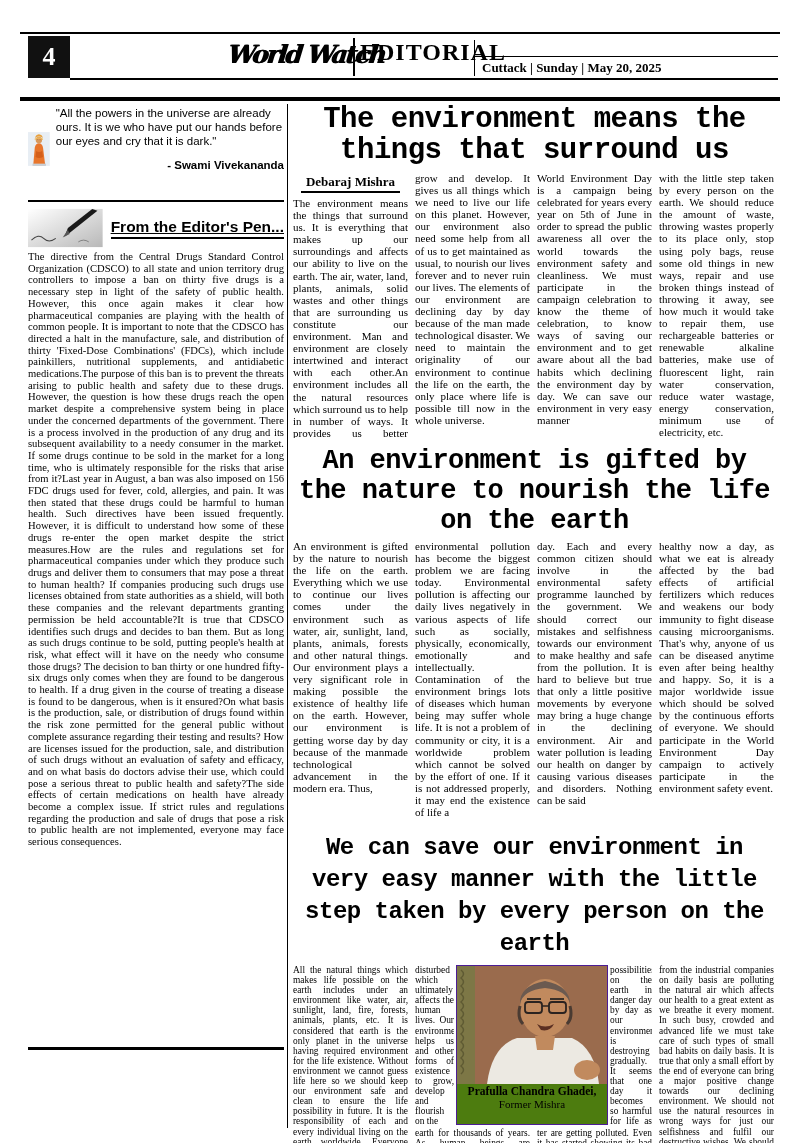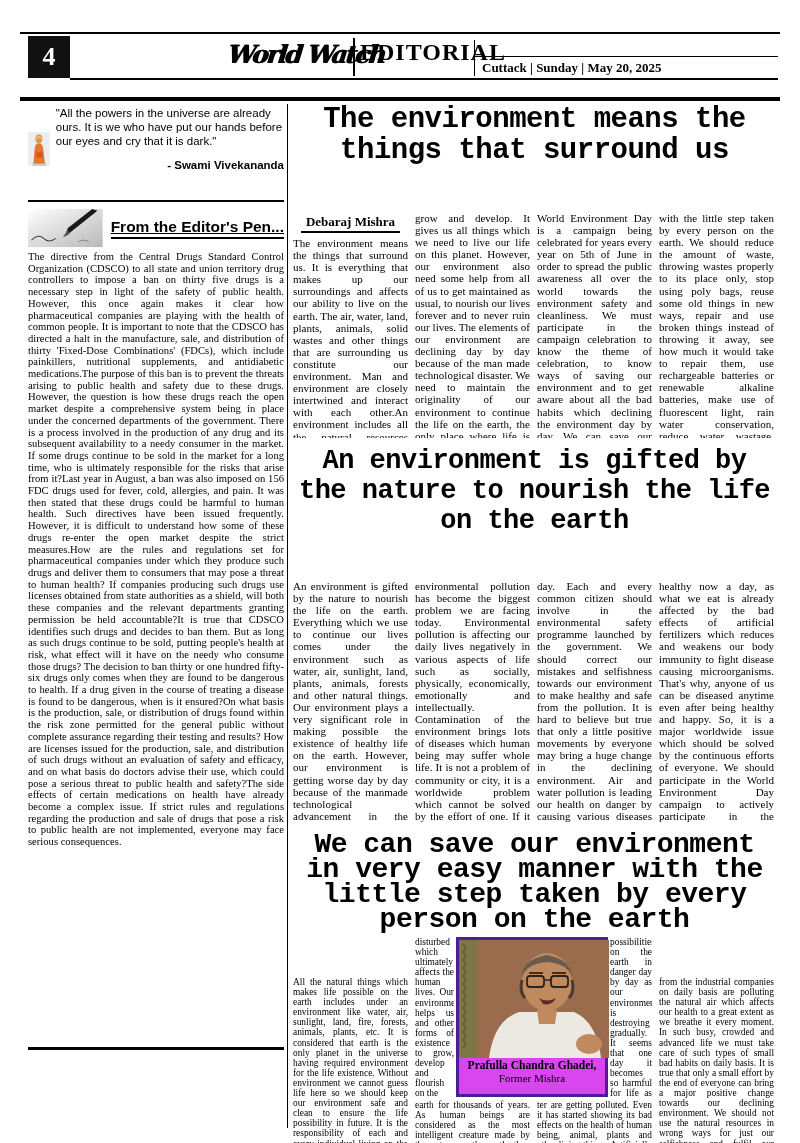--- a/index.html
+++ b/index.html
@@ -64,39 +64,39 @@
   .l-bottomrule { height:3px; background:#000; margin-top:6px; }
   
   .v-divider { position:absolute; left:287px; top:104px; width:1px; height:1024px; background:#000; }
   .rightregion { position:absolute; left:293px; top:104px; width:483px; }
   .art-headline {
     font-family:Liberation Mono, monospace; font-weight:bold; text-align:center;
     letter-spacing:-.5px;
   }
   .h-env  { font-size:29px; line-height:31px; margin-bottom:6px; }
   .h-gift { font-size:27px; line-height:30px; margin:8px 0 4px; }
-  .h-save { font-size:28px; line-height:25px; margin:8px 0 5px; }
+  .h-save { font-size:24px; line-height:32px; margin:8px 0 5px; }
   .cols { display:flex; gap:7px; overflow:hidden; }
-  .col { width:115px; flex:0 0 115px; text-align:justify;margin-top:40px; }
+  .col { width:115px; flex:0 0 115px; text-align:justify; }
   .ftxt  { font: 11px/12.1px "Liberation Serif", serif; }
   .ftxt2 { font: 9.4px/10.1px "Liberation Serif", serif; }
   .cols-env  { height:266px; }
   .cols-gift { height:284px; }
   .cols-save { height:282px; }
   .byline {
     text-align:center; font: bold 13px/15px "Liberation Serif", serif;
     border-bottom:2px solid #000; padding-bottom:2px; margin:2px 8px 4px;
   }
   
   .save-mid { width:237px; flex:0 0 237px; }
   .save-mid-top { display:flex; gap:2px; height:160px; overflow:hidden; }
   .narrow { text-align:justify; overflow:hidden; }
   .narrow.n1 { width:39px; }
   .narrow.n2 { width:42px; }
-  .photo-fig { width:152px; flex:0 0 152px; border:3px solid #4c1d95; background:#d946ef; }
+  .photo-fig { width:152px; flex:0 0 152px; border:1px solid #4c1d95; background:#4d7c0f; }
   .photo-fig svg { display:block; }
   .photo-cap { text-align:center; padding:1px 0 2px; }
   .cap-name { font: bold 11.5px/13px "Liberation Serif", serif; }
   .cap-title { font: 11px/12px "Liberation Serif", serif; }
   .save-mid-bottom { display:flex; gap:7px; margin-top:3px; height:116px; overflow:hidden; }
   .save-mid-bottom .half { width:115px; text-align:justify; }
 </style>
 </head>
 <body>
 

